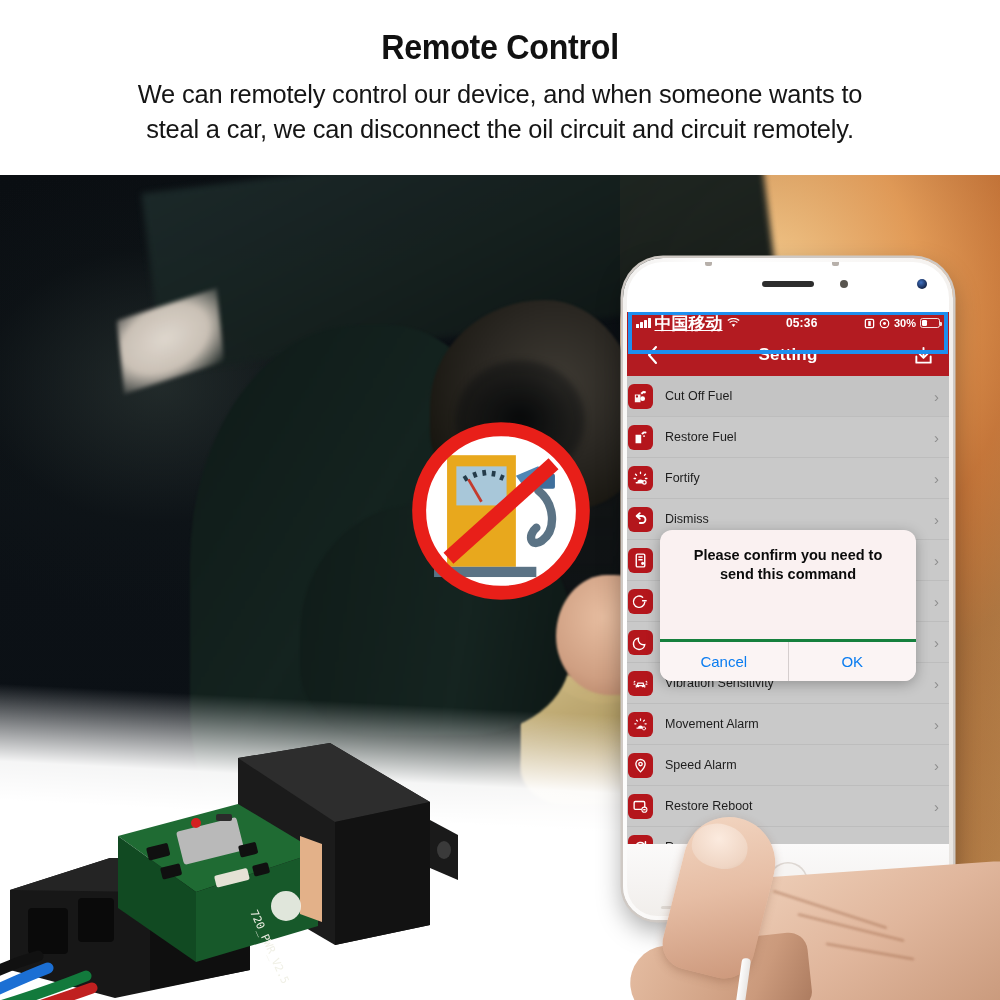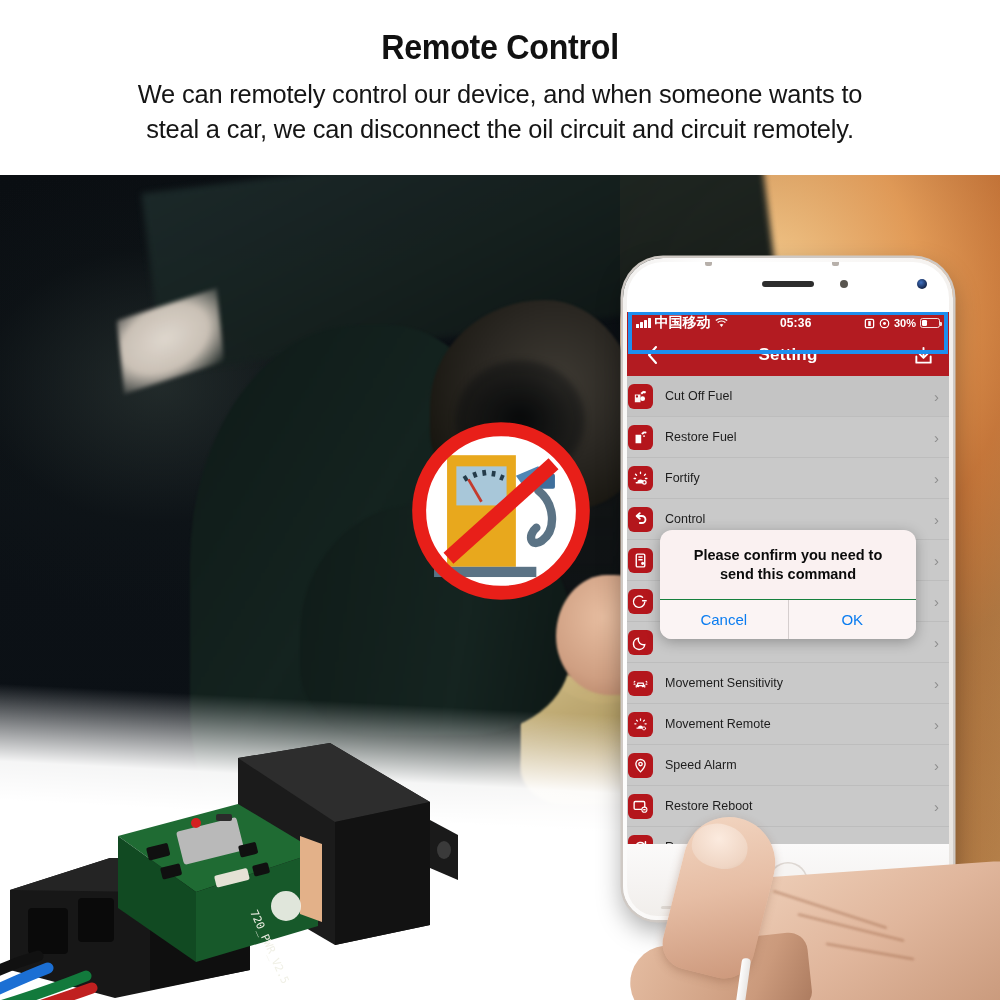--- a/index.html
+++ b/index.html
@@ -184,21 +184,21 @@
     display: flex; align-items: center; justify-content: space-between;
     padding: 0 9px; font-size: 11px; font-weight: 700;
   }
   .sb-left { display: flex; align-items: center; gap: 4px; }
   .bars { display: flex; align-items: flex-end; gap: 1.5px; height: 9px; }
   .bars i { display: block; width: 2.5px; background: #fff; border-radius: .5px; }
   .bars i:nth-child(1) { height: 4px; }
   .bars i:nth-child(2) { height: 6px; }
   .bars i:nth-child(3) { height: 8px; }
   .bars i:nth-child(4) { height: 10px; }
-  .carrier { font-size: 14px; font-weight: 700; }
+  .carrier { font-size: 17px; font-weight: 700; text-decoration: underline; }
   .sb-mid { font-size: 12px; font-weight: 700; letter-spacing: .2px; }
   .sb-right { display: flex; align-items: center; gap: 4px; font-size: 11px; font-weight: 700; }
   .battery {
     width: 20px; height: 10px; border: 1.4px solid rgba(255,255,255,.85);
     border-radius: 2.6px; position: relative; padding: 1px;
   }
   .battery::after {
     content: ""; position: absolute; right: -3.4px; top: 3px;
     width: 2px; height: 4px; background: rgba(255,255,255,.85); border-radius: 0 1px 1px 0;
   }
@@ -243,21 +243,21 @@
     position: absolute; left: 50%; top: 218px; transform: translateX(-50%);
     width: 256px; border-radius: 12px; overflow: hidden;
     background: #faf1f1;
     box-shadow: 0 3px 14px rgba(0,0,0,.28);
     z-index: 10;
   }
   .alert-msg {
     padding: 16px 16px 15px; text-align: center;
     font-size: 14.5px; font-weight: 700; color: #0b0b0b; line-height: 1.3;
   }
-  .alert-btns { display: flex; border-top: 1px solid #15803d; }
+  .alert-btns { display: flex; border-top: 3px solid #15803d; margin-top: 40px; }
   .alert-btn {
     flex: 1; text-align: center; padding: 11px 0;
     font-size: 15px; color: #0a7cf0; cursor: pointer; background: #fbf4f4;
   }
   .alert-btn + .alert-btn { border-left: 1px solid #d5cece; }
 
   
   .chin {
     position: absolute; left: 0; bottom: 0; width: 100%; height: 72px;
     background: linear-gradient(180deg, #fbfafa 0%, #f1eeeb 100%);
@@ -519,21 +519,21 @@
               <div class="row-label">Fortify</div>
               <div class="chev">›</div>
             </div>
             <div class="row">
               <div class="row-ico">
                 <svg viewBox="0 0 24 24" fill="none" stroke="#fff" stroke-width="2.6" stroke-linecap="round" stroke-linejoin="round">
                   <path d="M8 7H14a5 5 0 0 1 0 10h-3"></path>
                   <path d="M11 3L6.5 7 11 11"></path>
                 </svg>
               </div>
-              <div class="row-label">Control</div>
+              <div class="row-label">Dismiss</div>
               <div class="chev">›</div>
             </div>
             <div class="row">
               <div class="row-ico">
                 <svg viewBox="0 0 24 24" fill="none" stroke="#fff" stroke-width="2">
                   <rect x="6" y="3" width="12" height="18" rx="1.6"></rect>
                   <path d="M9 7h6M9 11h6"></path>
                   <circle cx="15" cy="16" r="1.2" fill="#fff"></circle>
                 </svg>
               </div>
@@ -562,33 +562,33 @@
             <div class="row">
               <div class="row-ico">
                 <svg viewBox="0 0 24 24" fill="none" stroke="#fff" stroke-width="1.7" stroke-linecap="round">
                   <path d="M6.5 15h11M7 15l1.3-3.4h7.4L17 15"></path>
                   <path d="M6 15v2M18 15v2"></path>
                   <circle cx="8.6" cy="15.6" r=".9" fill="#fff"></circle>
                   <circle cx="15.4" cy="15.6" r=".9" fill="#fff"></circle>
                   <path d="M3 10l1-1M3 13l1.2 0M21 10l-1-1M21 13l-1.2 0"></path>
                 </svg>
               </div>
-              <div class="row-label">Movement Sensitivity</div>
+              <div class="row-label">Vibration Sensitivity</div>
               <div class="chev">›</div>
             </div>
             <div class="row">
               <div class="row-ico">
                 <svg viewBox="0 0 24 24" fill="none" stroke="#fff" stroke-width="1.8" stroke-linecap="round">
                   <path d="M7 17h10"></path>
                   <path d="M8.5 17a3.5 3.5 0 0 1 7 0" fill="#fff" stroke="none"></path>
                   <path d="M12 4v2M6.5 6l1.3 1.3M17.5 6l-1.3 1.3M4 11h1.6M18.4 11H20"></path>
                   <circle cx="17" cy="17.5" r="2.2" fill="#b4161c" stroke="#fff" stroke-width="1.2"></circle>
                 </svg>
               </div>
-              <div class="row-label">Movement Remote</div>
+              <div class="row-label">Movement Alarm</div>
               <div class="chev">›</div>
             </div>
             <div class="row">
               <div class="row-ico">
                 <svg viewBox="0 0 24 24" fill="none" stroke="#fff" stroke-width="1.9">
                   <path d="M12 21s6.5-6.3 6.5-11a6.5 6.5 0 1 0-13 0c0 4.7 6.5 11 6.5 11z"></path>
                   <circle cx="12" cy="10" r="2.4"></circle>
                 </svg>
               </div>
               <div class="row-label">Speed Alarm</div>

